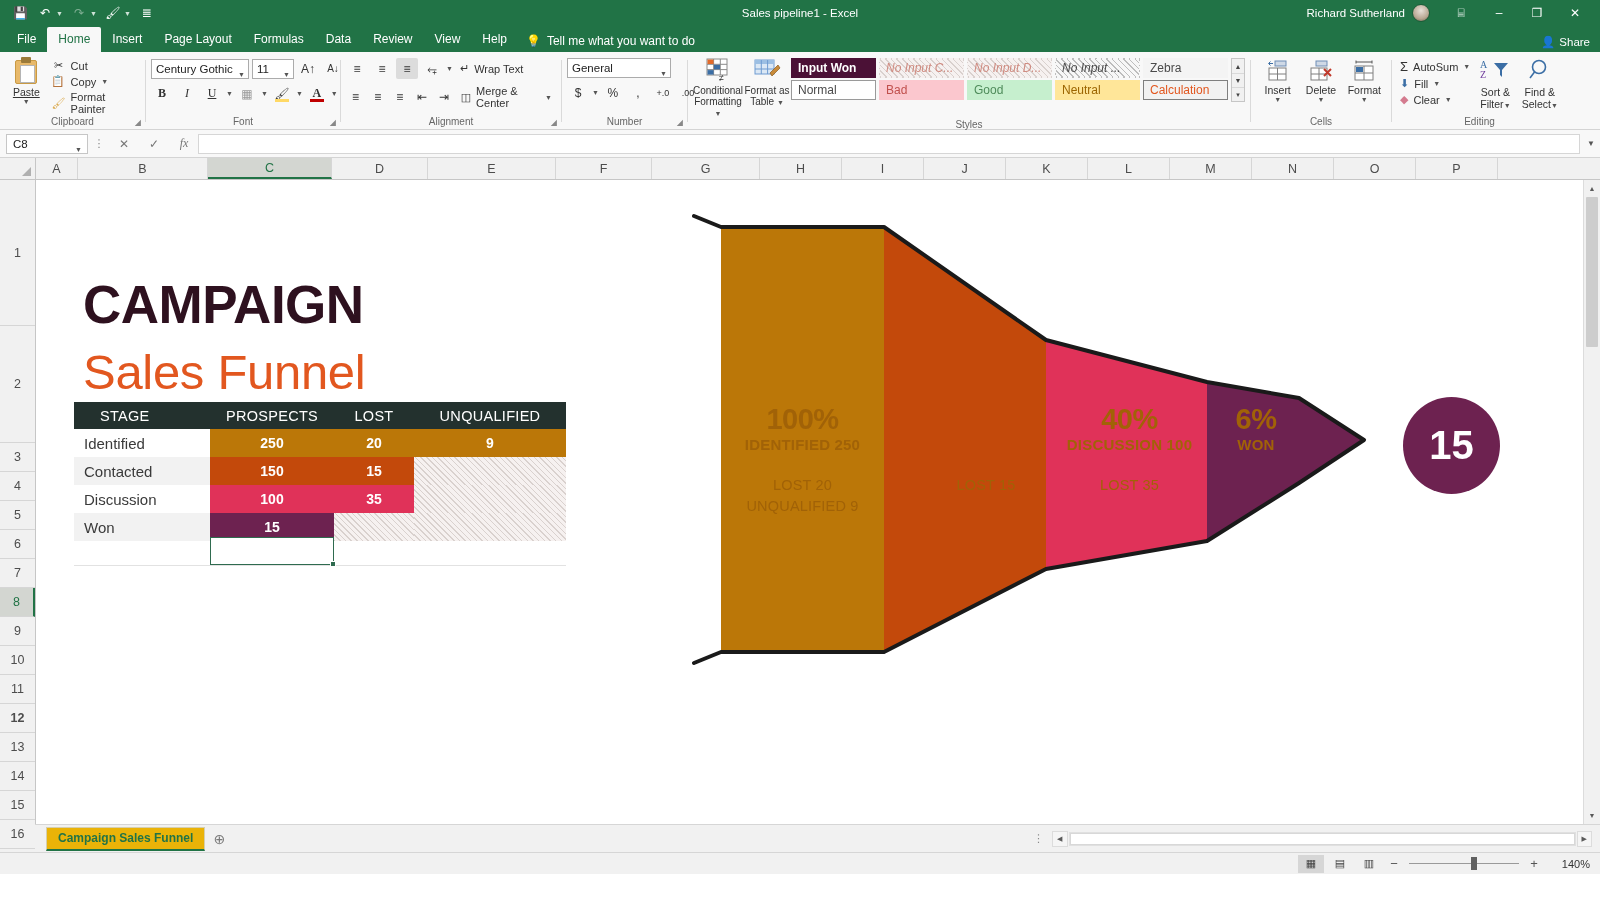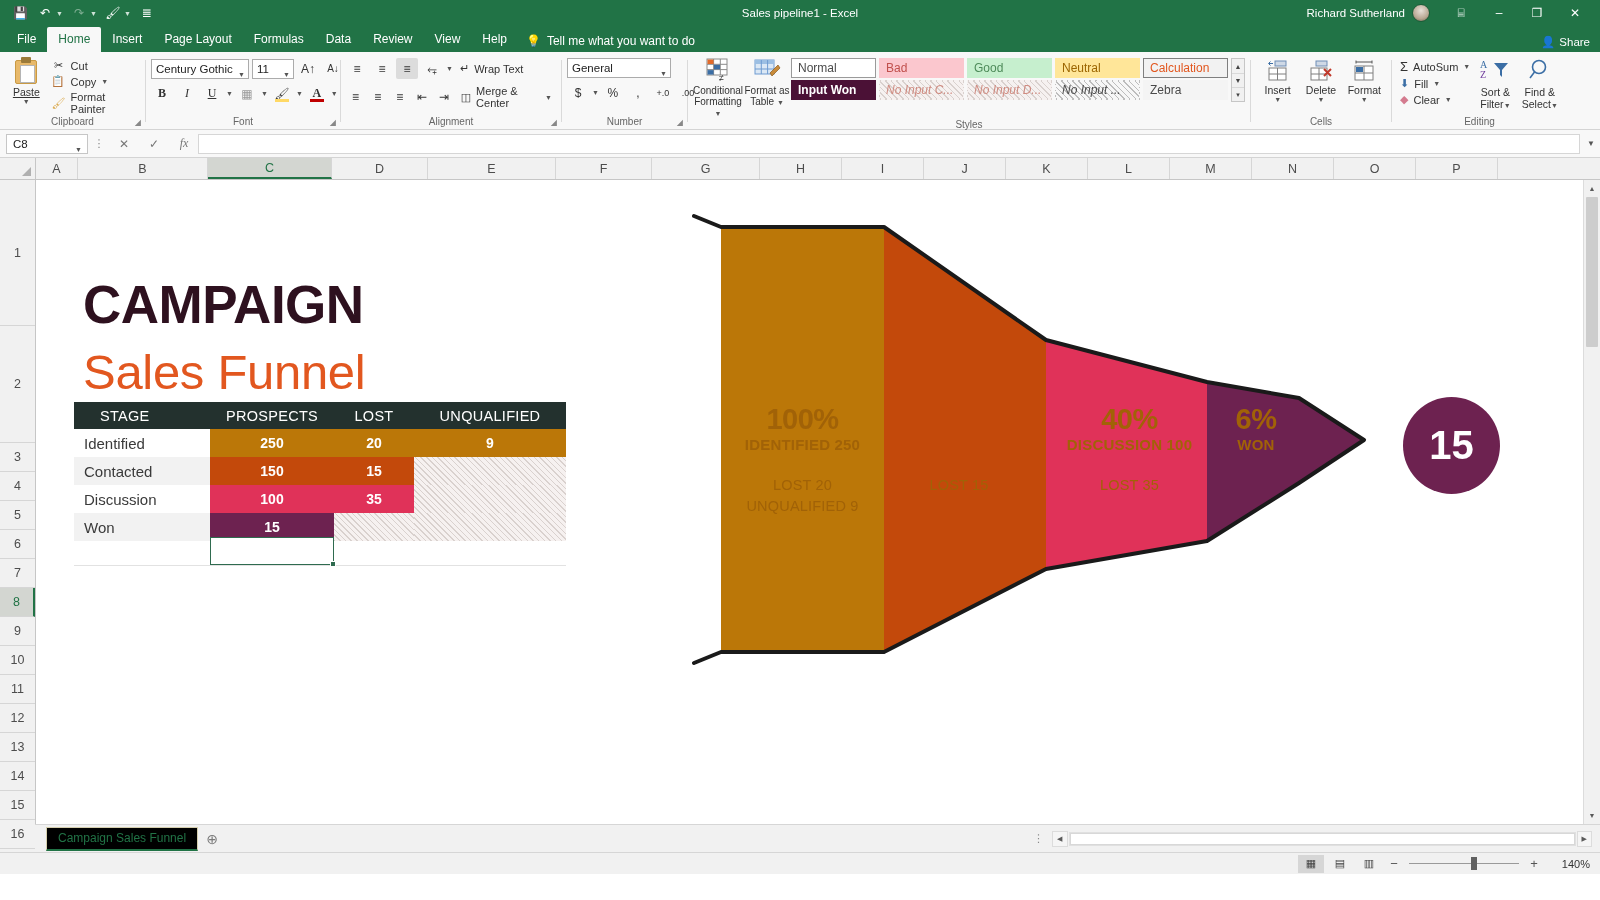--- a/index.html
+++ b/index.html
@@ -254,22 +254,22 @@
     position:absolute; right:0; top:22px; bottom:0; width:17px; background:#f1f1f1;
     border-left:1px solid #dcdcdc;
   }
   .vs-arrow { height:17px; display:flex; align-items:center; justify-content:center; font-size:7px; color:#5a5a5a; cursor:pointer;}
   .vs-thumb { position:absolute; top:17px; left:2px; right:2px; height:150px; background:#cdcdcd; border-radius:1px; cursor:pointer;}
 
   
   .tabbar { height:28px; background:#f1f1f1; display:flex; align-items:center; border-top:1px solid #d6d6d6; }
   .tnav { width:20px; text-align:center; font-size:9px; color:#aaa; cursor:pointer; }
   .sheettab {
-    height:24px; background:#000000; border:1px solid #d6cfae; border-bottom:2px solid #217346;
-    font-size:12px; font-weight:normal; color:#217346; display:flex; align-items:center;
+    height:24px; background:#eab308; border:1px solid #d6cfae; border-bottom:2px solid #217346;
+    font-size:12px; font-weight:bold; color:#217346; display:flex; align-items:center;
     padding:0 11px; margin-left:6px; cursor:pointer;
   }
   .addsheet { width:28px; text-align:center; font-size:14px; color:#7a7a7a; cursor:pointer; }
   .tab-dots { margin-left:auto; font-size:11px; color:#8a8a8a; padding-right:8px; letter-spacing:0;}
   .hscroll { width:540px; height:16px; background:#f1f1f1; display:flex; align-items:center; margin-right:8px;}
   .hs-arrow { width:16px; height:16px; display:flex; align-items:center; justify-content:center; font-size:7px; color:#5a5a5a; border:1px solid #dcdcdc; background:#f5f5f5; cursor:pointer;}
   .hs-track { flex:1; height:14px; background:#fff; border:1px solid #e0e0e0; margin:0 1px; cursor:pointer;}
   .hs-thumb { height:12px; width:505px; background:#fff; border:1px solid #d8d8d8;}
 
   
@@ -490,32 +490,32 @@
             <line x1="14.6" y1="3" x2="14.6" y2="17" stroke="#6f9bd1"></line>
             <line x1="2" y1="12" x2="21" y2="12" stroke="#6f9bd1"></line>
             <path d="M17 16 L25 8 L27 11 L19 19 Z" fill="#c98b3a" stroke="#8a5c20" stroke-width="0.7"></path>
           </svg>
         </div>
         <div class="cf-lbl"><span>Format as Table</span> <span class="mini-caret">▼</span></div>
       </div>
       <div class="stylegal">
         <div class="stylecols">
           <div class="stylerow">
+            <div class="scell" style="background:#4b1136;color:#fff;font-weight:bold;border-color:#4b1136;">Input Won</div>
+            <div class="scell hatch" style="color:#cf8b80;font-style:italic;">No Input C...</div>
+            <div class="scell hatch" style="color:#cf8b80;font-style:italic;">No Input D...</div>
+            <div class="scell hatch" style="color:#4a4a4a;font-style:italic;background-image:repeating-linear-gradient(45deg,#bdbdbd 0px,#bdbdbd 1px,#f7f7f7 1px,#f7f7f7 4px);">No Input ...</div>
+            <div class="scell" style="background:#f4f4f4;color:#4a4a4a;">Zebra</div>
+          </div>
+          <div class="stylerow">
             <div class="scell" style="background:#fff;color:#4a4a4a;border:1px solid #9a9a9a;">Normal</div>
             <div class="scell" style="background:#fbc7ce;color:#c0504d;">Bad</div>
             <div class="scell" style="background:#c6efce;color:#4e8b5a;">Good</div>
             <div class="scell" style="background:#ffe699;color:#9c6500;">Neutral</div>
             <div class="scell" style="background:#f2f2f2;color:#e2571f;border:1px solid #7f7f7f;">Calculation</div>
-          </div>
-          <div class="stylerow">
-            <div class="scell" style="background:#4b1136;color:#fff;font-weight:bold;border-color:#4b1136;">Input Won</div>
-            <div class="scell hatch" style="color:#cf8b80;font-style:italic;">No Input C...</div>
-            <div class="scell hatch" style="color:#cf8b80;font-style:italic;">No Input D...</div>
-            <div class="scell hatch" style="color:#4a4a4a;font-style:italic;background-image:repeating-linear-gradient(45deg,#bdbdbd 0px,#bdbdbd 1px,#f7f7f7 1px,#f7f7f7 4px);">No Input ...</div>
-            <div class="scell" style="background:#f4f4f4;color:#4a4a4a;">Zebra</div>
           </div>
         </div>
         <div class="gal-scroll">
           <div class="gs-btn">▲</div>
           <div class="gs-btn">▼</div>
           <div class="gs-btn">▾</div>
         </div>
       </div>
     </div>
     <div class="grp-label">Styles</div>
@@ -652,21 +652,21 @@
     <div class="rh" style="height:117px;">2</div>
     <div class="rh" style="height:29px;">3</div>
     <div class="rh" style="height:29px;">4</div>
     <div class="rh" style="height:29px;">5</div>
     <div class="rh" style="height:29px;">6</div>
     <div class="rh" style="height:29px;">7</div>
     <div class="rh sel" style="height:29px;">8</div>
     <div class="rh" style="height:29px;">9</div>
     <div class="rh" style="height:29px;">10</div>
     <div class="rh" style="height:29px;">11</div>
-    <div class="rh" style="height:29px;">12</div>
+    <div class="rh" style="height:29px;font-weight:bold;">12</div>
     <div class="rh" style="height:29px;">13</div>
     <div class="rh" style="height:29px;">14</div>
     <div class="rh" style="height:29px;">15</div>
     <div class="rh" style="height:29px;">16</div>
   </div>
 
   <div class="sheet">
 
     <div class="campaign">CAMPAIGN</div>
     <div class="salesfunnel">Sales Funnel</div>
@@ -729,21 +729,21 @@
       <div class="fn-label" style="left:37px; top:200px; width:163px;">
         <div class="fn-pct">100%</div>
         <div class="fn-name">IDENTIFIED 250</div>
       </div>
       <div class="fn-label" style="left:37px; top:270px; width:163px;">
         <div class="fn-lost">LOST 20</div>
         <div class="fn-lost">UNQUALIFIED 9</div>
       </div>
 
       
-      <div class="fn-label" style="left:200px; top:270px; width:150px;">
+      <div class="fn-label" style="left:227px; top:270px; width:150px;">
         <div class="fn-lost">LOST 15</div>
       </div>
 
       
       <div class="fn-label" style="left:368px; top:200px; width:155px;">
         <div class="fn-pct">40%</div>
         <div class="fn-name">DISCUSSION 100</div>
       </div>
       <div class="fn-label" style="left:368px; top:270px; width:155px;">
         <div class="fn-lost">LOST 35</div>

